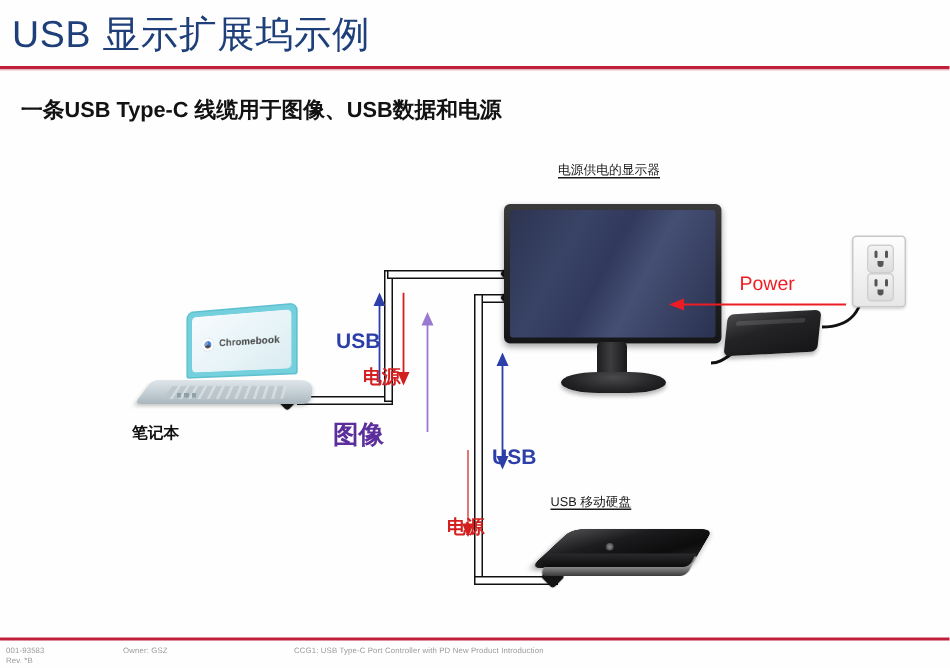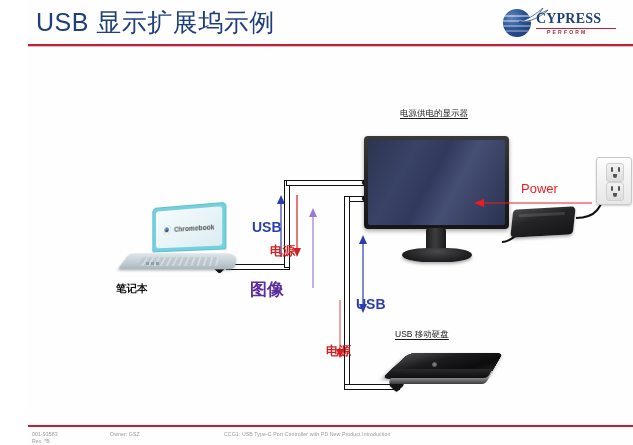--- a/index.html
+++ b/index.html
@@ -2,21 +2,21 @@
 <html><head>
 <meta charset="utf-8">
 <style>
   html,body{margin:0;padding:0;}
   body{
     width:633px;height:445px;
     background:#ffffff;
     font-family:"Liberation Sans","DejaVu Sans",sans-serif;
     overflow:hidden;position:relative;
   }
-  .slide{position:absolute;inset:0;background:#fefefe;margin-left:28px;}
+  .slide{position:absolute;inset:0;background:#fefefe;}
 
   
   .title{
     position:absolute;left:8px;top:6px;
     font-size:25px;font-weight:400;color:#1f3f7a;
     letter-spacing:.5px;white-space:nowrap;
   }
   .title .latin{font-weight:400;}
   .header-rule{
     position:absolute;left:0;top:44px;width:633px;height:2px;
@@ -210,33 +210,25 @@
 </style>
 </head>
 <body>
 
 <div class="slide">
 
   <div class="title">
     <span class="latin">USB </span><span>显示扩展坞示例</span>
   </div>
 
-  <div class="logo">
-    <div class="globe"></div>
-    <svg class="swoosh" viewBox="0 0 34 18">
-      <path d="M2 15 C10 13, 18 8, 26 1 L22 7 L31 3 C24 10, 13 15, 2 15 Z" fill="#ffffff" stroke="#1f3f7a" stroke-width=".7"></path>
-    </svg>
-    <div class="brand">CYPRESS</div>
-    <div class="brandrule"></div>
-    <div class="tag">PERFORM</div>
-  </div>
 
   <div class="header-rule"></div>
   <div class="header-rule2"></div>
 
+  <div class="bullet1">一条USB Type-C 线缆用于图像、USB数据和电源</div>
 
   <div class="lbl lbl-monitor">电源供电的显示器</div>
 
   <div class="cable" style="left:198px;top:264px;width:64px;height:6px;"></div>
   <div class="cable" style="left:256px;top:180px;width:6px;height:88px;"></div>
   <div class="cable" style="left:258px;top:180px;width:86px;height:6px;"></div>
 
   <div class="cable" style="left:316px;top:196px;width:30px;height:6px;"></div>
   <div class="cable" style="left:316px;top:196px;width:6px;height:194px;"></div>
   <div class="cable" style="left:316px;top:384px;width:56px;height:6px;"></div>

